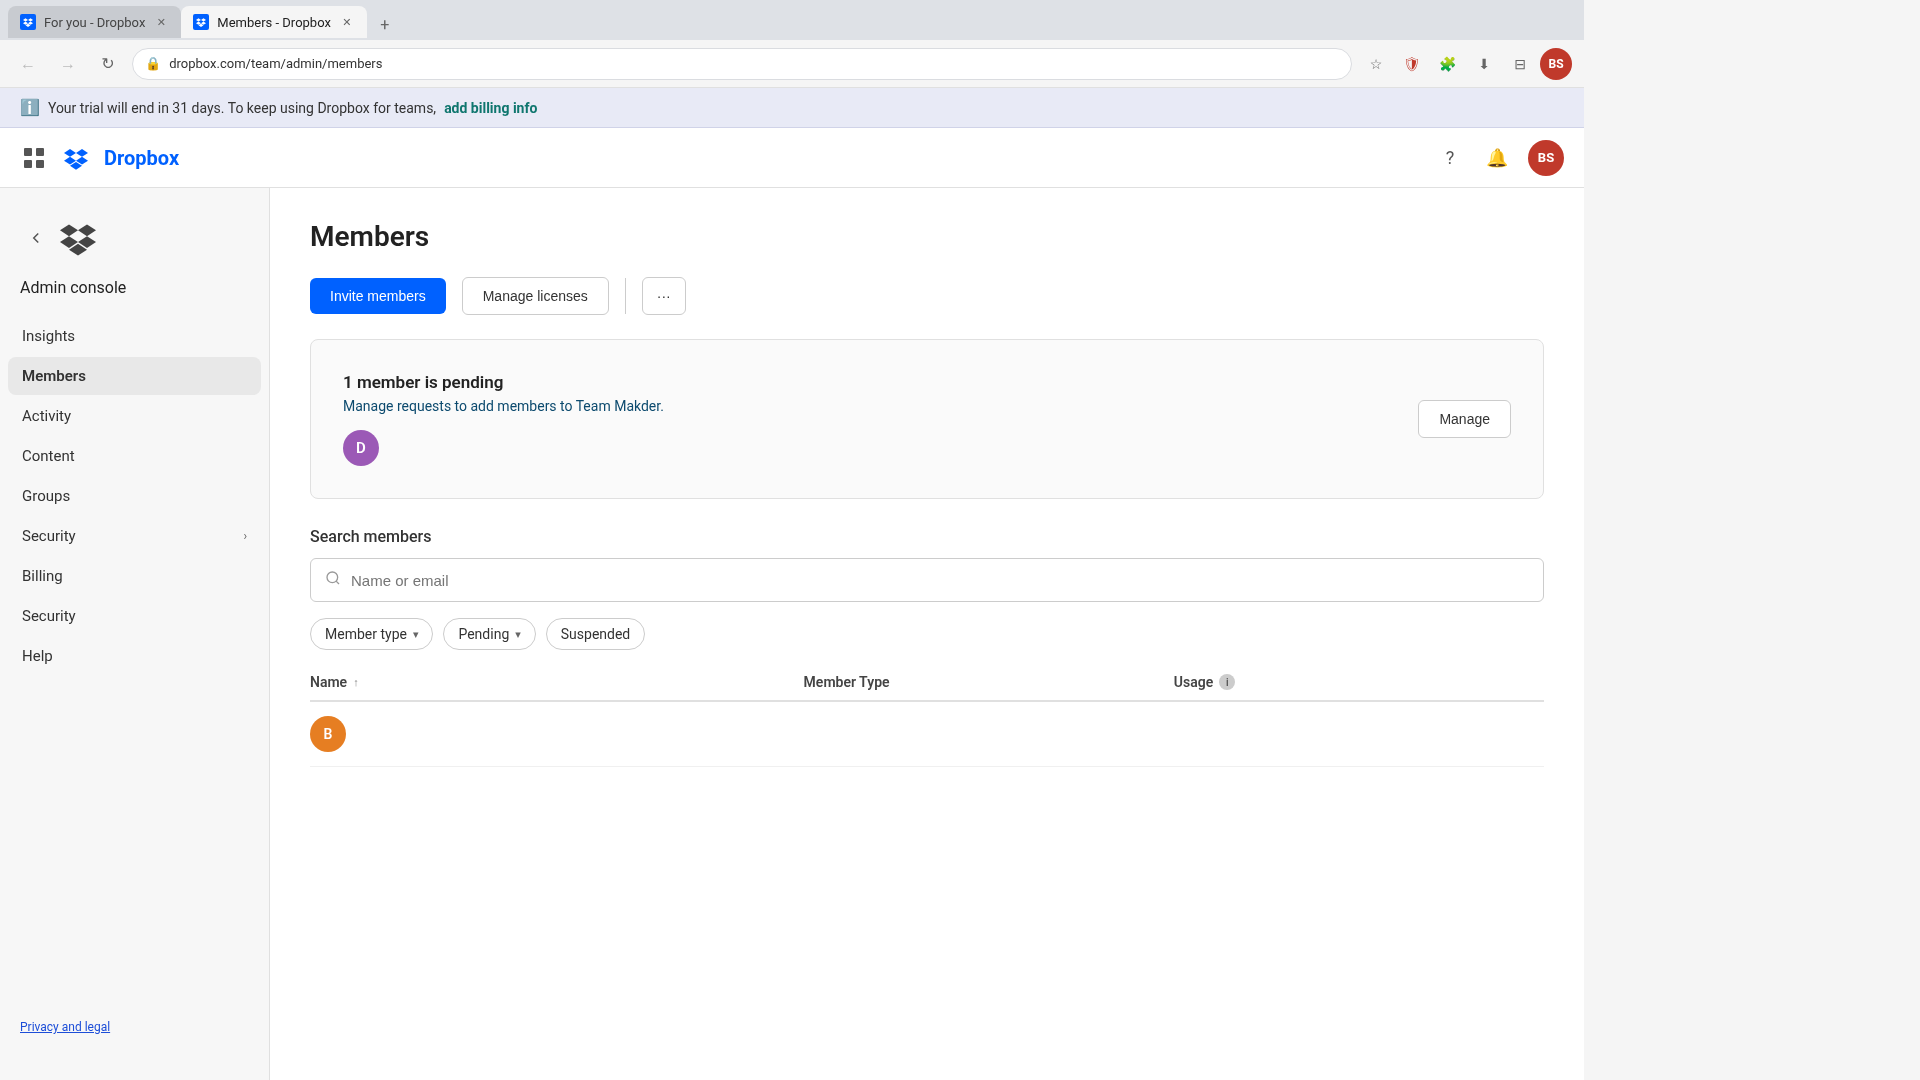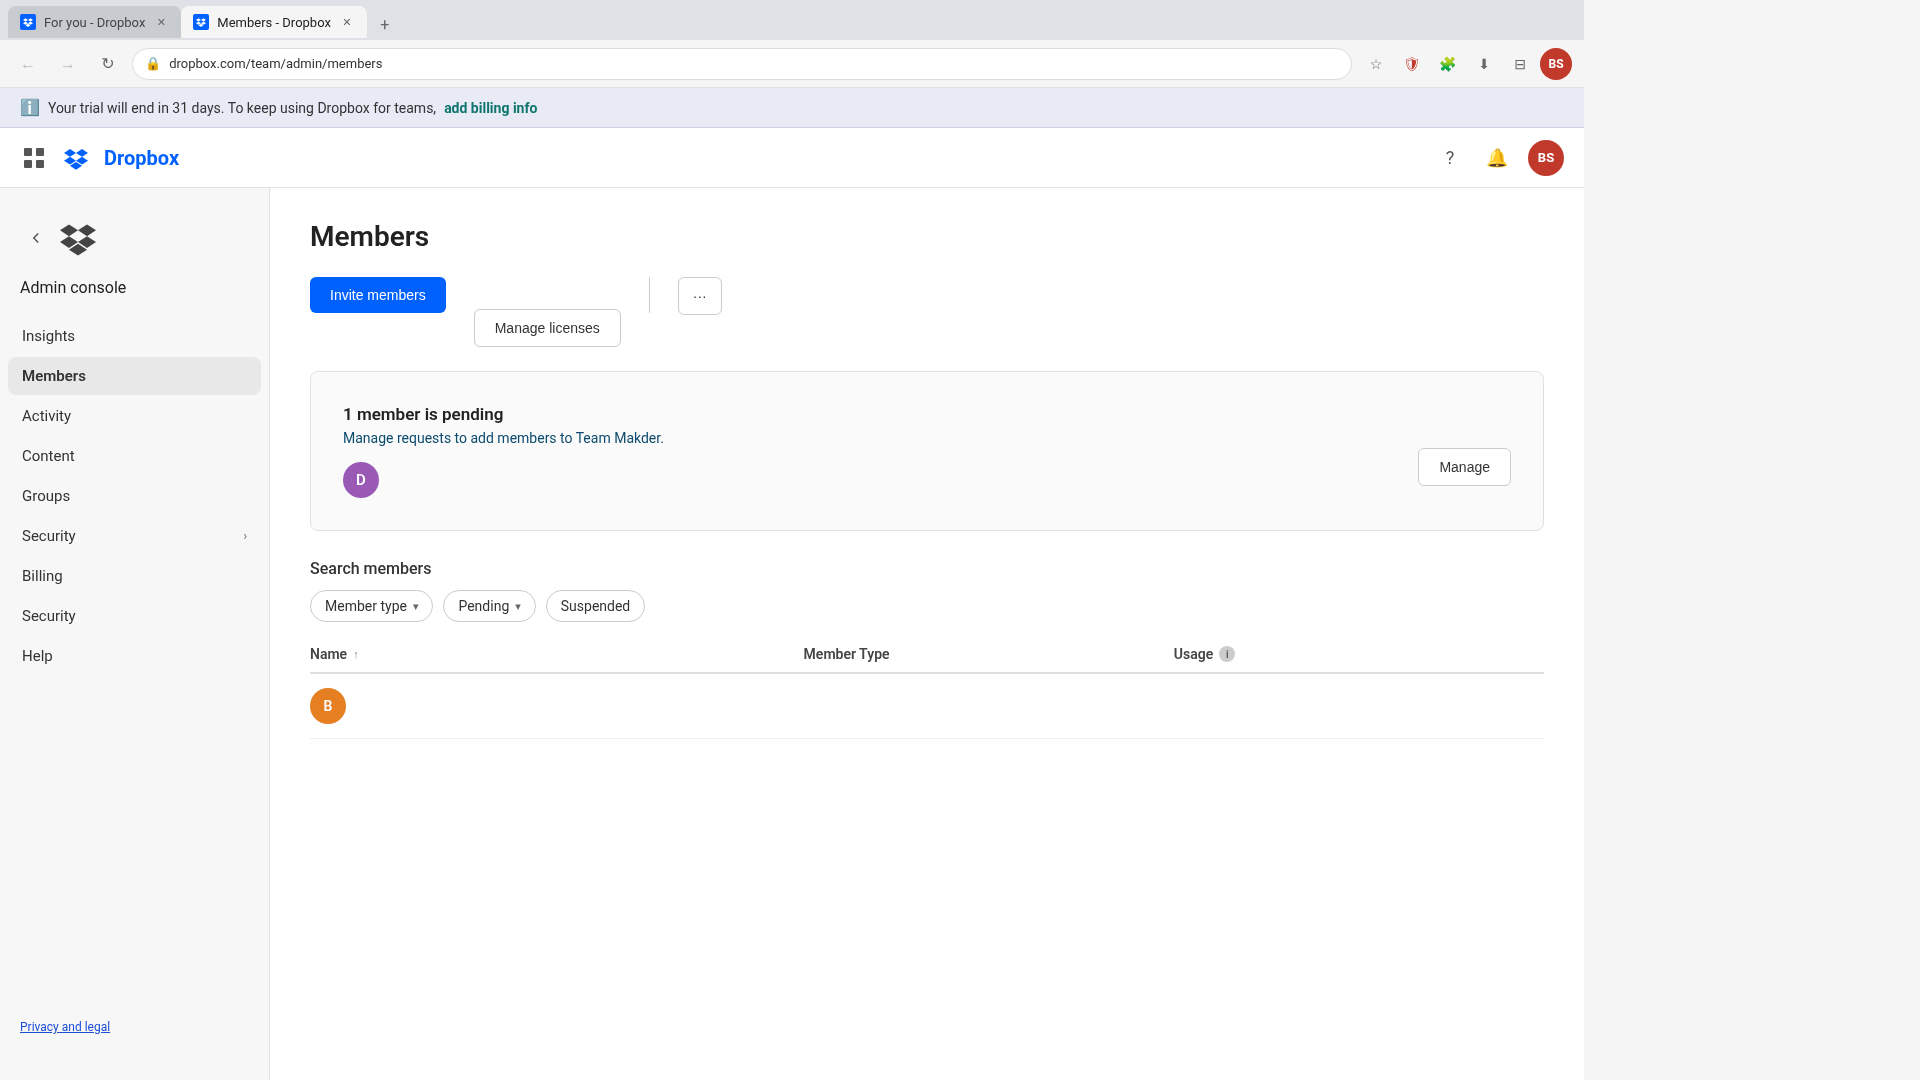--- a/index.html
+++ b/index.html
@@ -52,23 +52,23 @@
     .sidebar-item.active { background: #e8e8e8; font-weight: 600; }
     .sidebar-item .expand-icon { margin-left: auto; font-size: 12px; color: #666; }
     .sidebar-bottom { padding: 20px; margin-top: auto; }
     .sidebar-bottom-link { font-size: 12px; color: #1d4ed8; cursor: pointer; padding: 6px 0; text-decoration: underline; }
 
     
     .main-content { flex: 1; overflow-y: auto; padding: 32px 40px; background: white; }
     .page-title { font-size: 28px; font-weight: 600; color: #222; margin-bottom: 24px; }
 
     
-    .action-buttons { display: flex; align-items: flex-start; gap: 28px; margin-bottom: 24px; }
+    .action-buttons { display: flex; align-items: center; gap: 16px; margin-bottom: 24px; }
     .btn-primary { background: #0061ff; color: white; border: none; border-radius: 6px; padding: 10px 20px; font-size: 14px; font-weight: 500; cursor: pointer; }
-    .btn-secondary { background: white; color: #333; border: 1.5px solid #ccc; border-radius: 6px; padding: 10px 20px; font-size: 14px; font-weight: 500; cursor: pointer; margin-top: 32px; }
+    .btn-secondary { background: white; color: #333; border: 1.5px solid #ccc; border-radius: 6px; padding: 10px 20px; font-size: 14px; font-weight: 500; cursor: pointer; }
     .btn-more { background: white; color: #333; border: 1.5px solid #ccc; border-radius: 6px; padding: 10px 14px; font-size: 14px; font-weight: 500; cursor: pointer; }
     .divider-vertical { width: 1px; height: 36px; background: #ccc; }
 
     
     .pending-banner { background: #fafafa; border: 1px solid #e0e0e0; border-radius: 8px; padding: 32px; margin-bottom: 28px; }
     .pending-title { font-size: 17px; font-weight: 600; color: #222; margin-bottom: 6px; }
     .pending-subtitle { font-size: 14px; color: #0c4a6e; margin-bottom: 16px; }
     .pending-avatars { display: flex; gap: 10px; margin-bottom: 0; }
     .pending-avatar { width: 36px; height: 36px; border-radius: 50%; background: #9b59b6; display: flex; align-items: center; justify-content: center; color: white; font-size: 15px; font-weight: 600; }
     .pending-manage-btn { margin-left: auto; }
@@ -275,20 +275,29 @@
                 </div>
               </div>
             </div>
             <div class="pending-manage-btn">
               <button class="btn-secondary">Manage</button>
             </div>
           </div>
         </div>
 
         <div class="search-label">Search members</div>
+        <div class="search-bar">
+          <span class="search-icon">
+            <svg width="16" height="16" viewBox="0 0 24 24" fill="none" stroke="#999" stroke-width="2">
+              <circle cx="11" cy="11" r="8"></circle>
+                <line x1="21" y1="21" x2="16.65" y2="16.65"></line>
+            </svg>
+          </span>
+          <input type="text" class="search-input" placeholder="Name or email" style="">
+        </div>
 
         <div class="filter-row">
           <div class="filter-btn">
             <span>Member type</span>
             <span class="chevron">▾</span>
           </div>
           <div class="filter-btn">
             <span>Pending</span>
             <span class="chevron">▾</span>
           </div>

